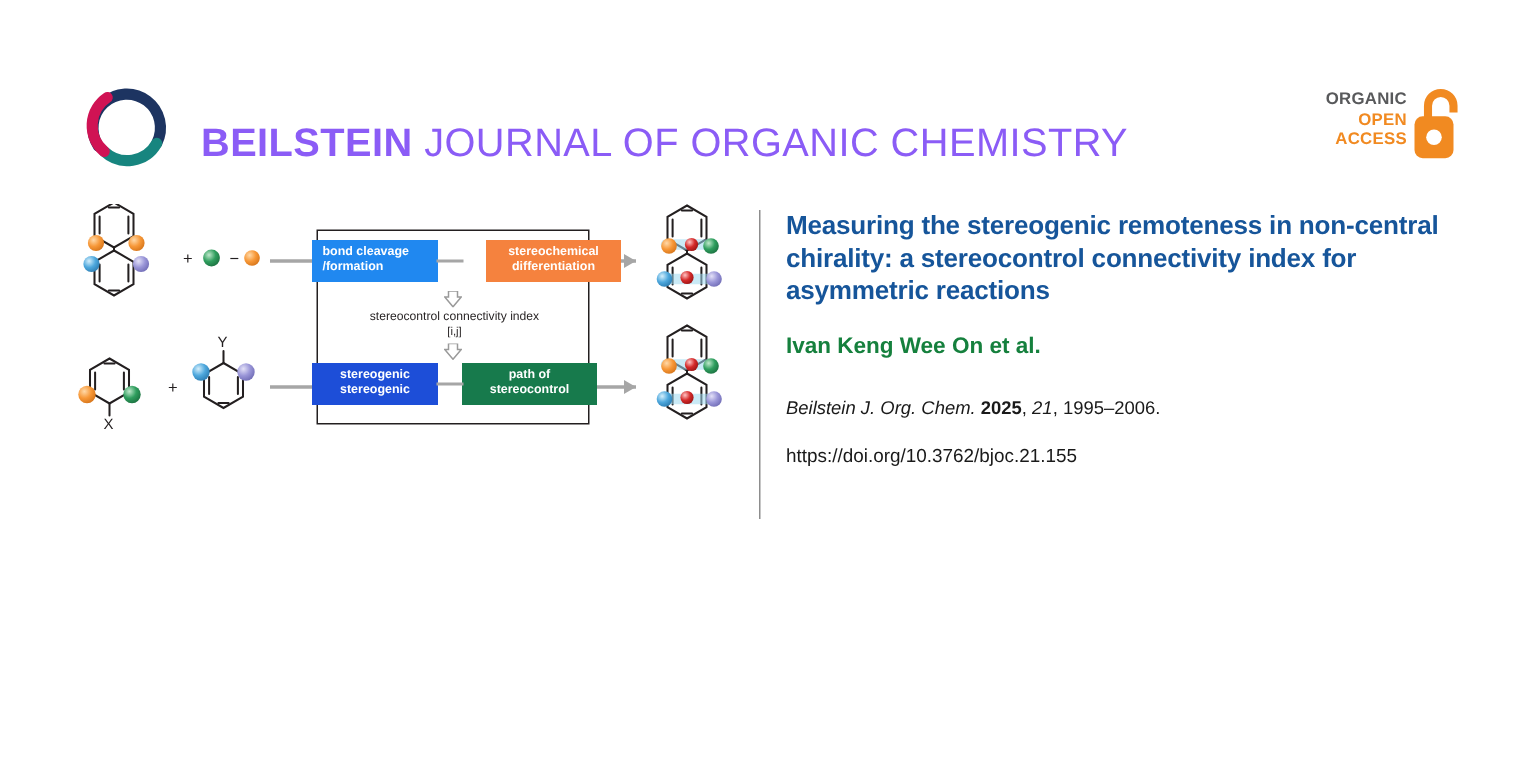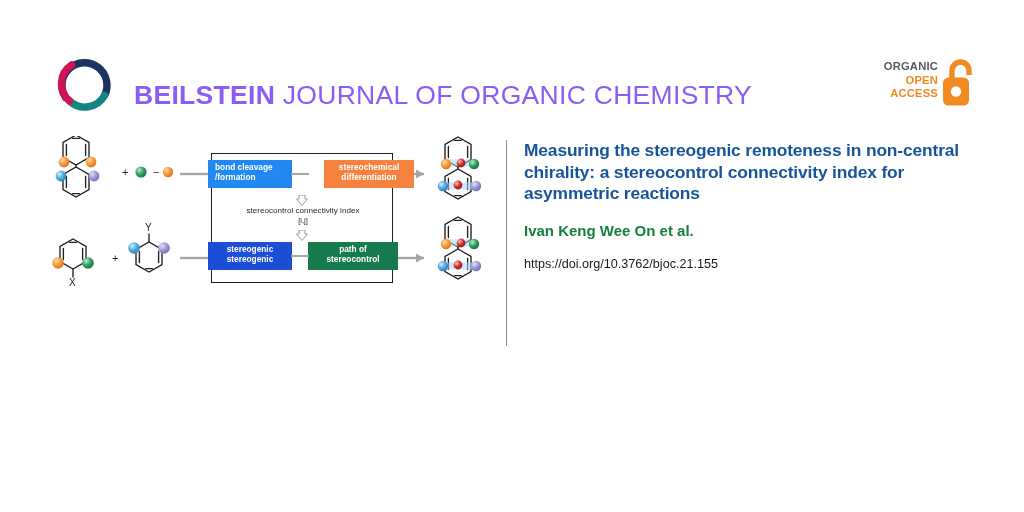--- a/index.html
+++ b/index.html
@@ -410,15 +410,18 @@
     <div id="scheme-index-sub">[i,j]</div>
   </div>
 </div>
 
 <div id="article-meta">
 
   <h1 id="article-title">Measuring the stereogenic remoteness in non-central chirality: a stereocontrol connectivity index for asymmetric reactions</h1>
 
   <p id="article-authors">Ivan Keng Wee On et al.</p>
 
+  <p id="article-citation">
+    <span class="cit-journal">Beilstein J. Org. Chem.</span><span> </span><span class="cit-year">2025</span><span>, </span><span class="cit-volume">21</span><span>, </span><span>1995–2006</span><span>.</span>
+  </p>
 
   <p id="article-doi">https://doi.org/10.3762/bjoc.21.155</p>
 </div>
 
 </body></html>

